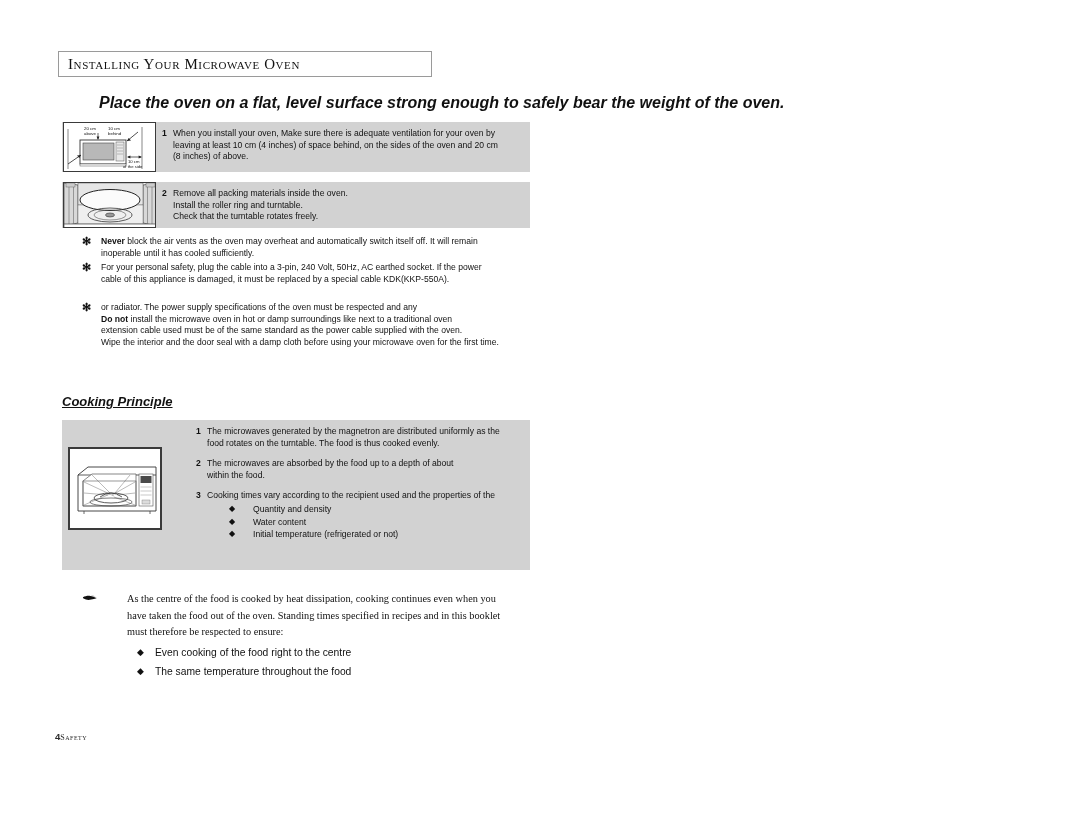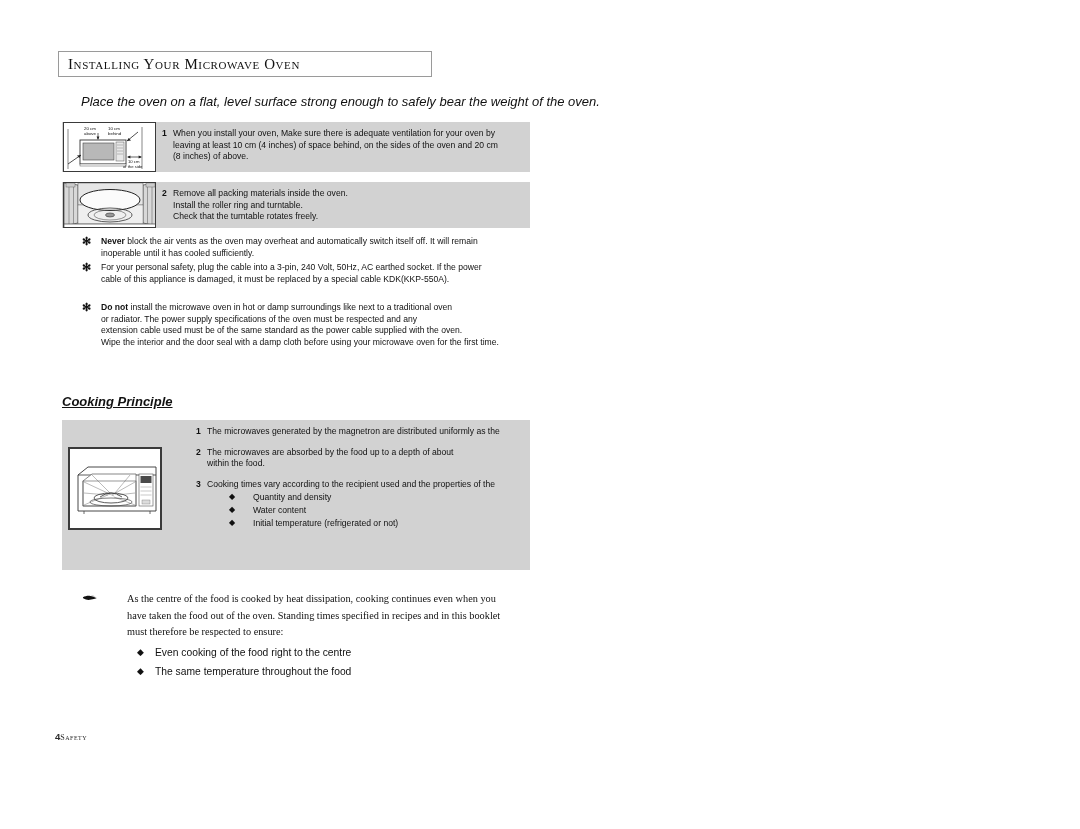--- a/index.html
+++ b/index.html
@@ -41,24 +41,24 @@
     letter-spacing: 0.6px;
     font-variant: small-caps;
     padding-left: 9px;
     color: #111;
     white-space: nowrap;
   }
 
   
   .intro-line {
     position: absolute;
-    left: 81px;
+    left: 99px;
     top: 94px;
-    font-size: 13px;
-    font-weight: normal;
+    font-size: 16px;
+    font-weight: bold;
     font-style: italic;
     color: #111;
     white-space: nowrap;
   }
 
   
   .gray-block {
     position: absolute;
     background: #d2d2d2;
   }
@@ -323,22 +323,22 @@
     <div class="note-mark">✻</div>
     <div class="note-body">
       <div>For your personal safety, plug the cable into a 3-pin, 240 Volt, 50Hz, AC earthed socket. If the power</div>
       <div>cable of this appliance is damaged, it must be replaced by a special cable KDK(KKP-550A).</div>
     </div>
   </div>
 
   <div class="note" id="note-3">
     <div class="note-mark">✻</div>
     <div class="note-body">
+      <div>or radiator. The power supply specifications of the oven must be respected and any</div>
       <div><b>Do not</b><span> install the microwave oven in hot or damp surroundings like next to a traditional oven</span></div>
-      <div>or radiator. The power supply specifications of the oven must be respected and any</div>
       <div>extension cable used must be of the same standard as the power cable supplied with the oven.</div>
       <div>Wipe the interior and the door seal with a damp cloth before using your microwave oven for the first time.</div>
     </div>
   </div>
 
   <div class="section-heading">Cooking Principle</div>
 
   <div class="gray-block" id="block-3"></div>
   <div class="fig-box" id="fig-3">
     <svg viewBox="0 0 94 83" width="94" height="83">
@@ -377,20 +377,21 @@
       <line x1="14" y1="62" x2="14" y2="65" stroke="#444" stroke-width="0.8"></line>
       <line x1="80" y1="62" x2="80" y2="65" stroke="#444" stroke-width="0.8"></line>
     </svg>
   </div>
 
   <div class="step-list" id="steps-3">
     <div class="step">
       <div class="step-num">1</div>
       <div class="step-body">
         <div>The microwaves generated by the magnetron are distributed uniformly as the</div>
+        <div>food rotates on the turntable. The food is thus cooked evenly.</div>
       </div>
     </div>
     <div class="step">
       <div class="step-num">2</div>
       <div class="step-body">
         <div>The microwaves are absorbed by the food up to a depth of about</div>
         <div>within the food.</div>
       </div>
     </div>
     <div class="step">

